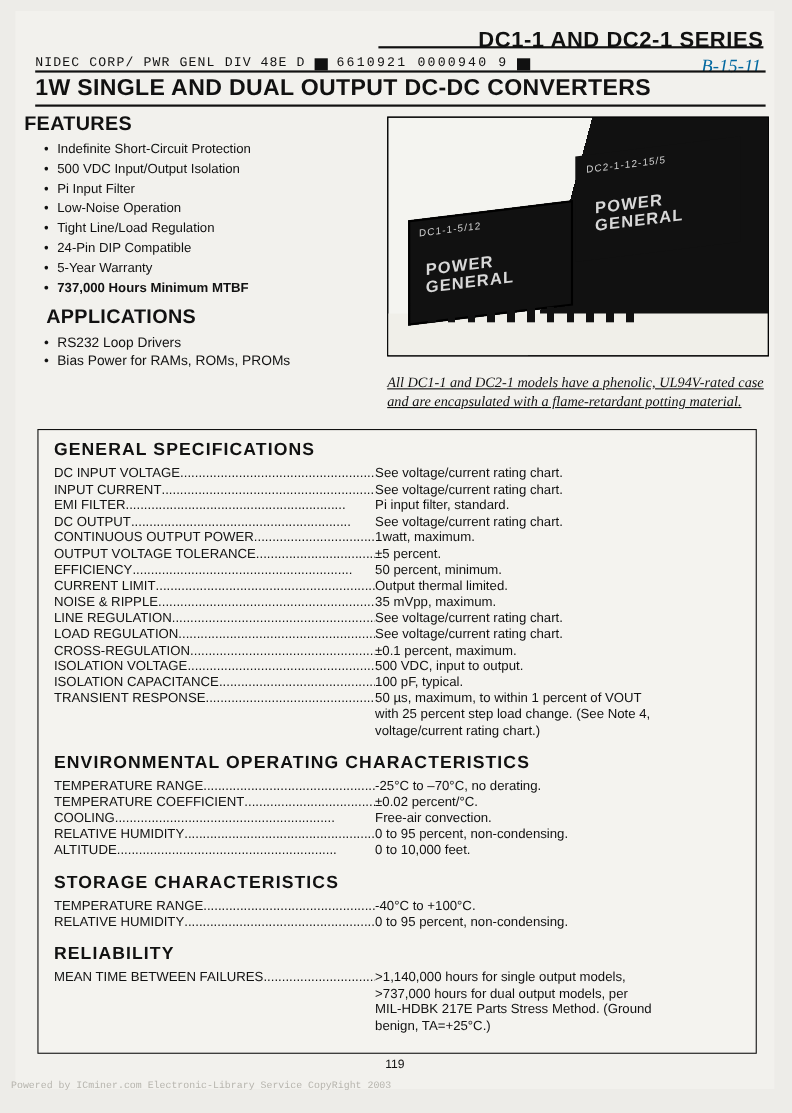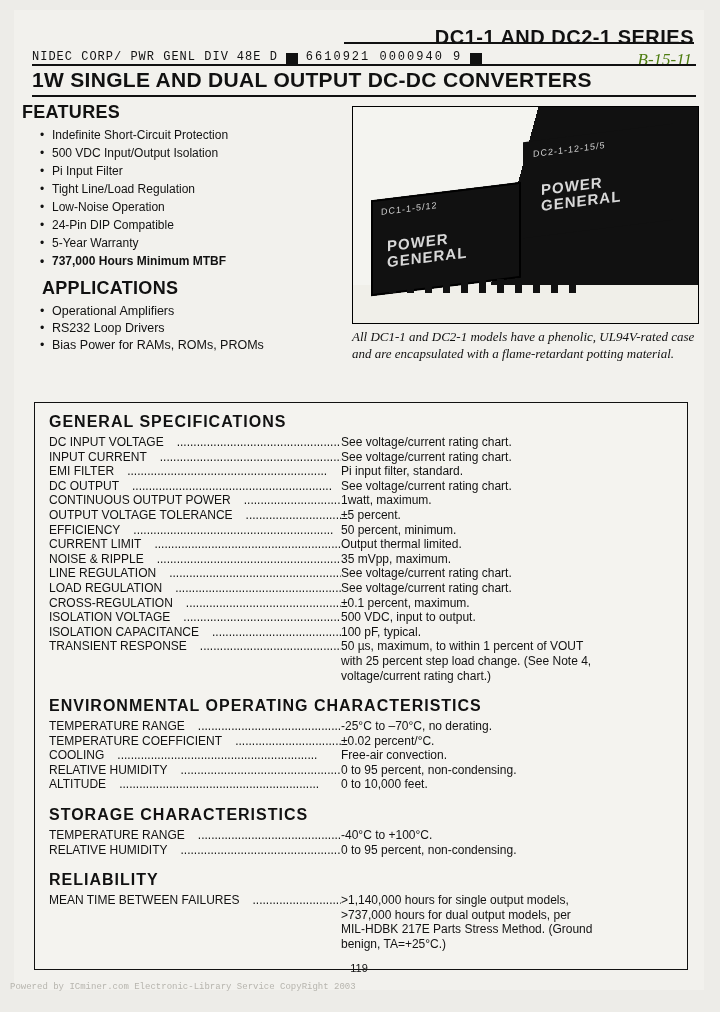--- a/index.html
+++ b/index.html
@@ -34,21 +34,21 @@
     display:flex; align-items:flex-end; gap:8px;
     font-family:"Liberation Mono", monospace;
     font-size:12px; letter-spacing:1px; color:#111;
   }
   .barcode-row .txt1{ white-space:nowrap; }
   .bc-block{ display:inline-block; width:12px; height:11px; background:#111; }
   .bc-digits{ letter-spacing:2px; }
   .handwrite{
     position:absolute; right:12px; top:40px;
     font-family:"Liberation Serif", serif;
-    font-style:italic; font-size:17px; color:#4d7c0f;
+    font-style:italic; font-size:17px; color:#0369a1;
   }
   .rule-top{
     position:absolute; left:18px; top:54px; right:8px; height:2px; background:#111;
   }
   .main-title{
     position:absolute; left:18px; top:58px;
     font-size:21px; font-weight:bold; letter-spacing:.3px;
   }
   .rule-title-bottom{
     position:absolute; left:18px; top:85px; right:8px; height:2px; background:#111;
@@ -109,42 +109,42 @@
   }
   .photo-bg-light2{
     position:absolute; left:0; bottom:0; width:100%; height:38px;
     background:#f0efe9;
   }
   .pins{
     position:absolute; left:36px; bottom:30px; width:190px; height:14px;
     background:repeating-linear-gradient(90deg,#111 0 7px,transparent 7px 18px);
   }
   .caption{
-    position:absolute; left:338px; top:318px; width:348px;
+    position:absolute; left:338px; top:329px; width:348px;
     font-family:"Liberation Serif", serif;
-    font-style:italic; font-size:13px; line-height:17px;
+    font-style:italic; font-size:13px; line-height:17px;text-decoration:underline;
   }
   
   .specbox{
-    position:absolute; left:20px; top:392px; width:652px; height:566px;
+    position:absolute; left:20px; top:380px; width:652px; height:566px;
     border:1.5px solid #111; background:#f4f3ef;
   }
   .spec-h{
     font-size:16px; font-weight:bold; letter-spacing:1px; margin:0 0 4px 0;
   }
   .spec-inner{ padding:10px 14px 6px 14px; }
   .rowlist{ font-size:12px; line-height:14.6px; }
   .row{ display:flex; align-items:baseline; }
   .row .lbl{ white-space:nowrap; }
   .row .dots{
     flex:0 0 auto; overflow:hidden; white-space:nowrap; color:#111;
     letter-spacing:0px;
   }
   .row .val{ white-space:nowrap; }
-  .lblwrap{ display:flex; width:292px;gap:13px; }
+  .lblwrap{ display:flex; width:292px; }
   .lblwrap .dots{ flex:1 1 auto; overflow:hidden; }
   .cont{ margin-left:292px; }
   .sec{ margin-top:14px; }
   .footer-page{
     position:absolute; left:0; right:0; top:952px; text-align:center;
     font-size:11px;
   }
   .footer-faint{
     position:absolute; left:10px; top:982px; width:420px;
     font-size:9px; color:#b7b5ae; font-family:"Liberation Mono", monospace;
@@ -172,32 +172,31 @@
   <div class="rule-top"></div>
   <div class="main-title">1W SINGLE AND DUAL OUTPUT DC-DC CONVERTERS</div>
   <div class="rule-title-bottom"></div>
 
   <div class="h2 features-head">FEATURES</div>
   <div class="bullets">
     <ul>
       <li>Indefinite Short-Circuit Protection</li>
       <li>500 VDC Input/Output Isolation</li>
       <li>Pi Input Filter</li>
+      <li>Low-Noise Operation</li>
       <li>Tight Line/Load Regulation</li>
-      <li>Low-Noise Operation</li>
       <li>24-Pin DIP Compatible</li>
       <li>5-Year Warranty</li>
       <li class="bold-item">737,000 Hours Minimum MTBF</li>
     </ul>
   </div>
 
   <div class="h2 apps-head">APPLICATIONS</div>
   <div class="apps">
     <ul>
-      <li>Operational Amplifiers</li>
       <li>RS232 Loop Drivers</li>
       <li>Bias Power for RAMs, ROMs, PROMs</li>
     </ul>
   </div>
 
   <div class="photo">
     <div class="photo-bg-light"></div>
     <div class="photo-bg-light2"></div>
     <div class="mod mod-b">
       <div class="mod-label" style="left:10px; top:8px;">DC2-1-12-15/5</div>

